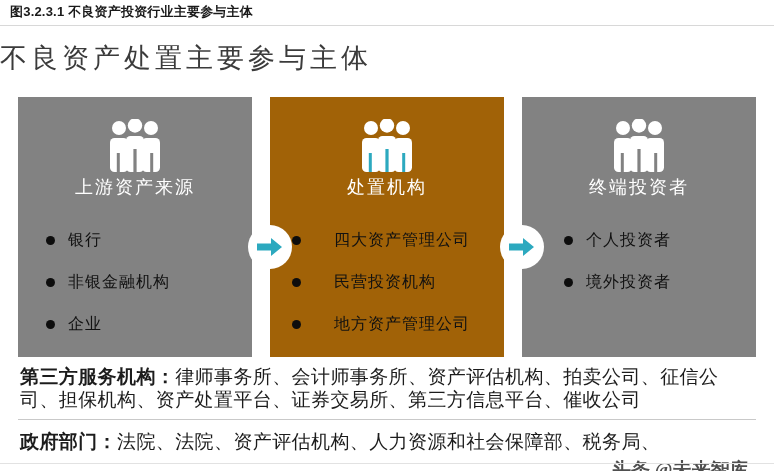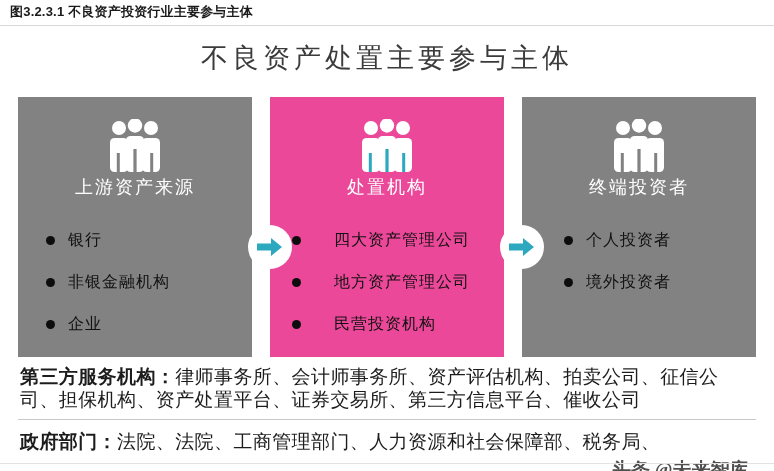--- a/index.html
+++ b/index.html
@@ -34,21 +34,20 @@
     height: 1px;
     background: #d8d8d8;
   }
 
   
   .main-title {
     position: absolute;
     left: 0;
     top: 40px;
     width: 774px;
-    text-align: center;
     font-family: "DejaVu Serif", "Liberation Serif", serif;
     font-size: 27px;
     color: #3b3b3b;
     letter-spacing: 4px;
     white-space: nowrap;
   }
 
   
   .panels {
     position: absolute;
@@ -58,21 +57,21 @@
     height: 260px;
   }
   .panel {
     position: absolute;
     top: 0;
     width: 234px;
     height: 260px;
     box-sizing: border-box;
   }
   .panel-left   { left: 0;    background: #828282; }
-  .panel-mid    { left: 252px; background: #ec4899; }
+  .panel-mid    { left: 252px; background: #a16207; }
   .panel-right  { left: 504px; background: #828282; }
 
   .panel-icon {
     position: absolute;
     top: 22px;
     left: 0;
     width: 100%;
     text-align: center;
     height: 58px;
   }
@@ -240,25 +239,25 @@
       </svg>
     </div>
     <div class="panel-head">处置机构</div>
     <ul class="panel-list">
       <li>
           <span class="bullet"></span>
           <span>四大资产管理公司</span>
         </li>
       <li>
           <span class="bullet"></span>
+          <span>民营投资机构</span>
+        </li>
+      <li>
+          <span class="bullet"></span>
           <span>地方资产管理公司</span>
-        </li>
-      <li>
-          <span class="bullet"></span>
-          <span>民营投资机构</span>
         </li>
     </ul>
   </div>
 
   <div class="panel panel-right">
     <div class="panel-icon">
       <svg width="60" height="58" viewBox="0 0 60 58" aria-hidden="true">
         <g fill="#ffffff">
           <circle cx="14" cy="9" r="7"></circle>
           <circle cx="30" cy="6.5" r="7.2"></circle>
@@ -297,18 +296,18 @@
   </div>
 </div>
 
 <div class="note note-a">
   <span class="note-label">第三方服务机构：</span><span>律师事务所、会计师事务所、资产评估机构、拍卖公司、征信公司、担保机构、资产处置平台、证券交易所、第三方信息平台、催收公司</span>
 </div>
 
 <div class="note-rule"></div>
 
 <div class="note note-b">
-  <span class="note-label">政府部门：</span><span>法院、法院、工商管理部门、人力资源和社会保障部、税务局、</span>
+  <span class="note-label">政府部门：</span><span>法院、法院、资产评估机构、人力资源和社会保障部、税务局、</span>
 </div>
 
 <div class="watermark">头条 @未来智库</div>
 
 <div class="bottom-rule"></div>
 
 </body></html>

